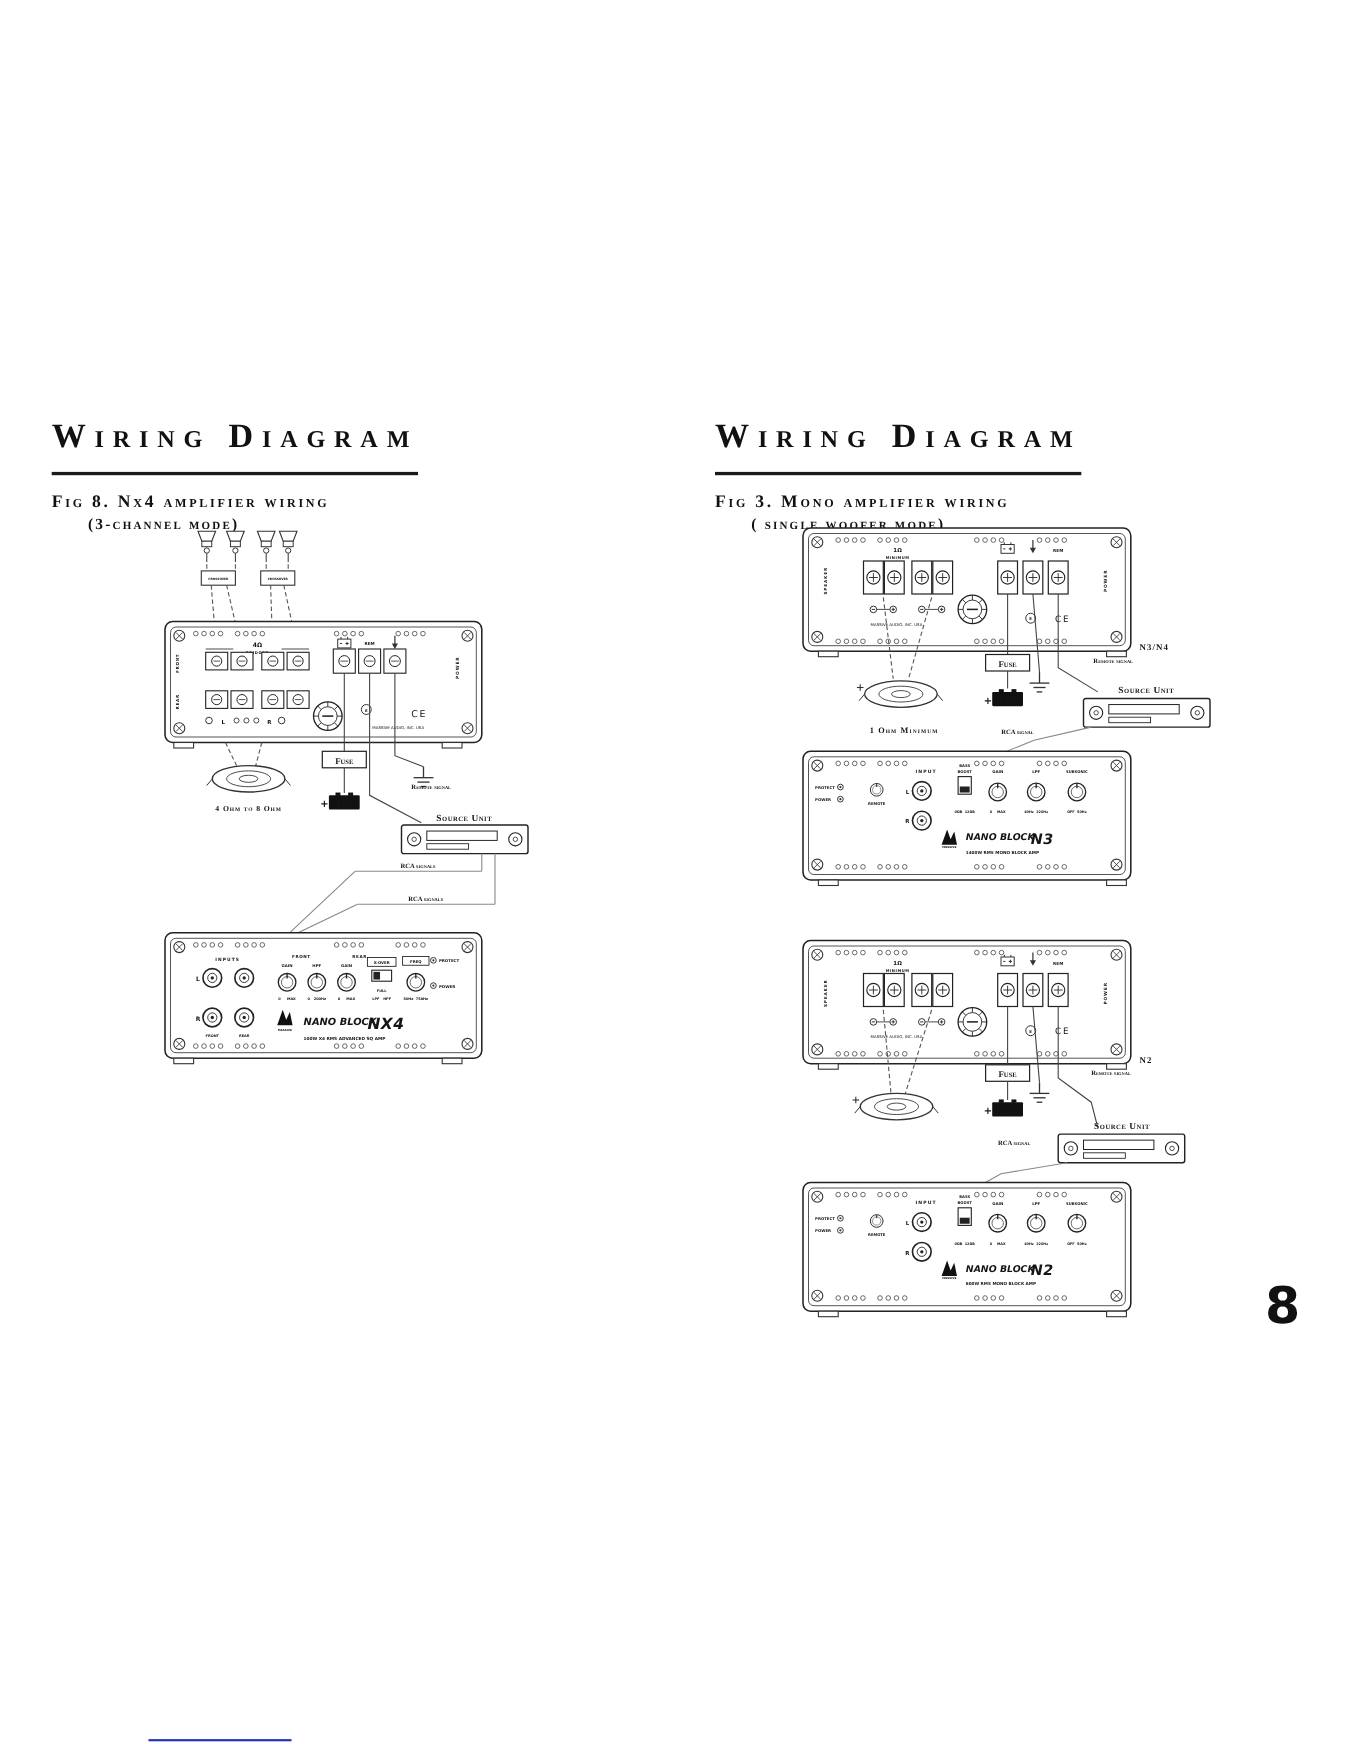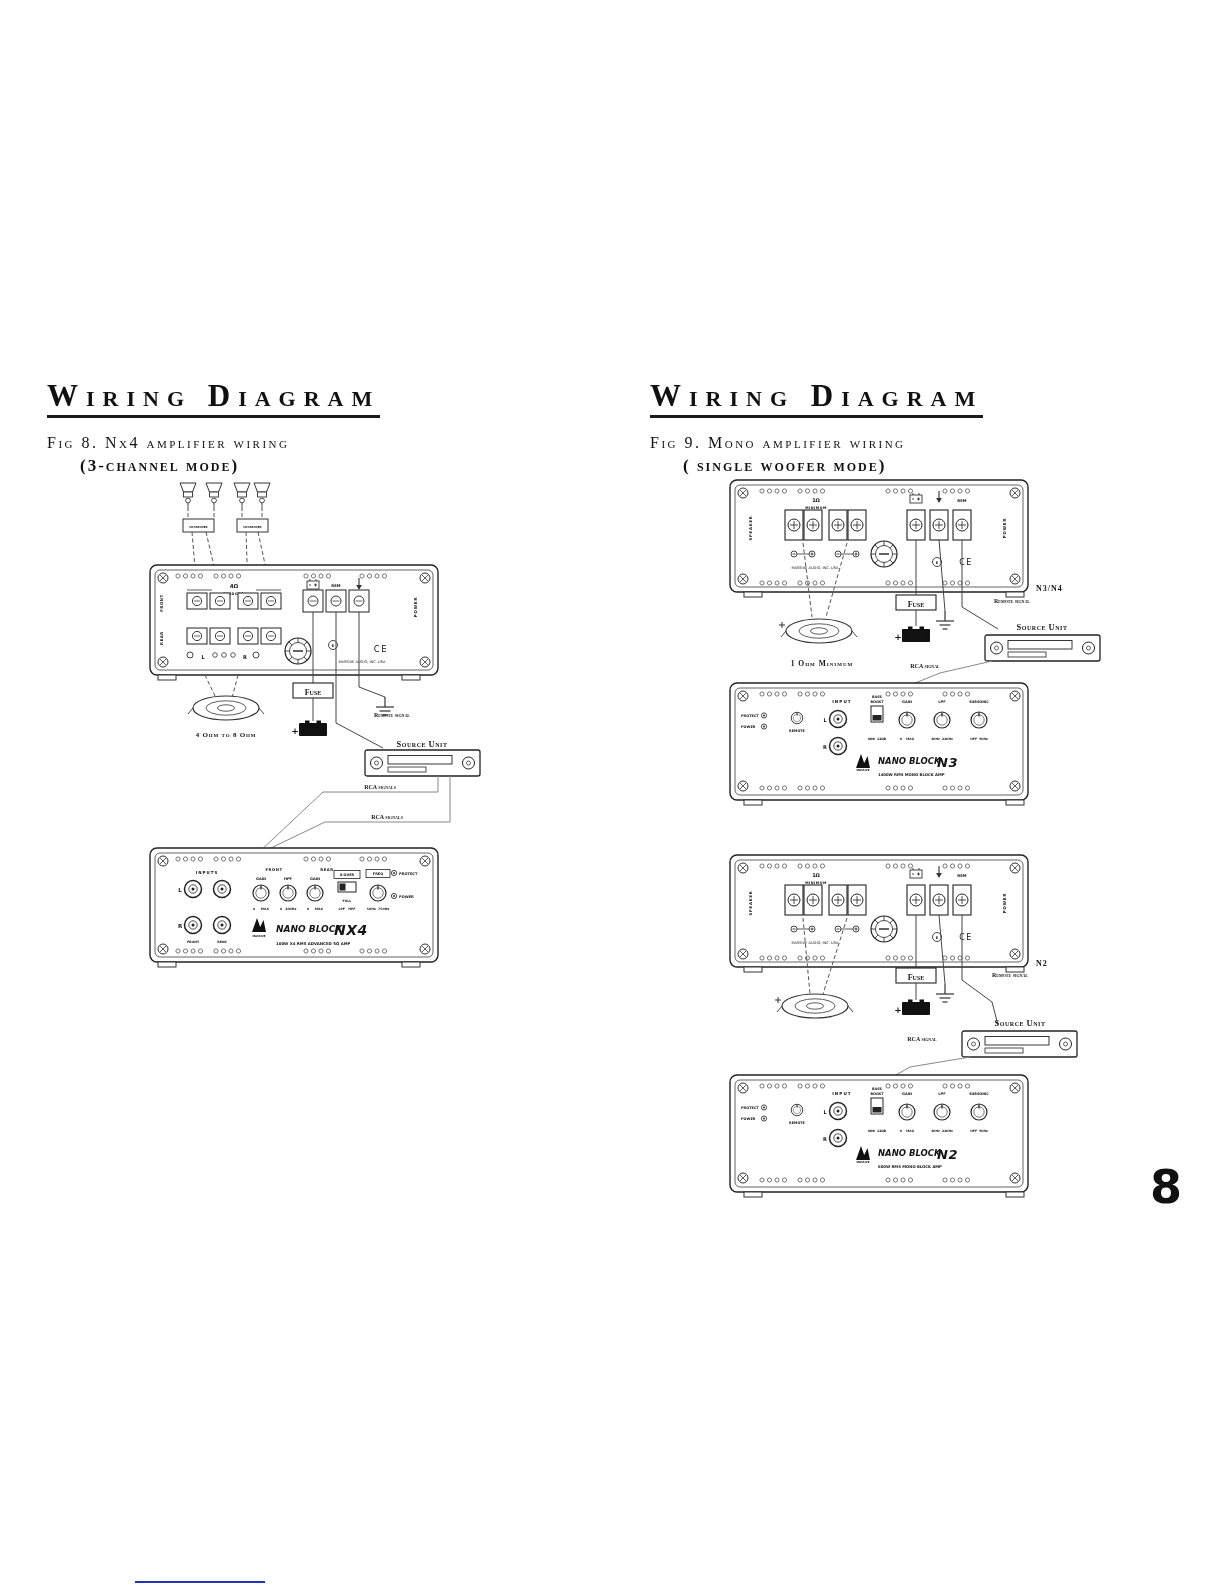--- a/index.html
+++ b/index.html
@@ -1,22 +1,22 @@
 <!DOCTYPE html>
 <html><head>
 <meta charset="utf-8">
 <style>
   *{margin:0;padding:0;box-sizing:border-box}
   html,body{width:1225px;height:1585px;background:#fff;position:relative;overflow:hidden;
     font-family:"Liberation Serif",serif;color:#111}
   .col{position:absolute}
   .heading{font-variant:small-caps;font-weight:600;font-size:31px;letter-spacing:8px;
-    border-bottom:3px solid #1a1a1a;padding-bottom:2px;display:inline-block;line-height:1.05}
-  .figtitle{font-variant:small-caps;font-weight:400;font-size:16px;letter-spacing:2.5px;margin-top:16px}
-  .figsub{font-variant:small-caps;font-weight:600;font-size:17px;letter-spacing:2px;margin-top:4px;margin-left:33px}
+    border-bottom:3px solid #1a1a1a;padding-bottom:16px;display:inline-block;line-height:1.05}
+  .figtitle{font-variant:small-caps;font-weight:700;font-size:16px;letter-spacing:2.5px;margin-top:16px}
+  .figsub{font-variant:small-caps;font-weight:600;font-size:14px;letter-spacing:2px;margin-top:4px;margin-left:33px}
   .pagenum{position:absolute;left:1150px;top:1160px;font-family:"DejaVu Sans",sans-serif;
     font-weight:bold;font-size:46px}
   .footline{position:absolute;left:135px;top:1581px;width:130px;height:2px;background:#2233bb}
   svg.diagram{position:absolute;overflow:visible}
   svg text{font-family:"DejaVu Sans",sans-serif;font-weight:bold;fill:#151515}
   svg text.sc{font-family:"Liberation Serif",serif;font-variant:small-caps;font-weight:700}
   svg text.n{font-weight:normal}
   svg text.bi{font-style:italic}
   .dash{stroke-dasharray:4 2.5}
 </style>
@@ -152,21 +152,21 @@
 </defs>
 </svg>
 
 <div class="col" style="left:47px;top:380px">
   <div class="heading">Wiring Diagram</div>
   <div class="figtitle">Fig 8. Nx4 amplifier wiring</div>
   <div class="figsub">(3-channel mode)</div>
 </div>
 <div class="col" style="left:650px;top:380px">
   <div class="heading">Wiring Diagram</div>
-  <div class="figtitle">Fig 9. Mono amplifier wiring</div>
+  <div class="figtitle">Fig 3. Mono amplifier wiring</div>
   <div class="figsub">( single woofer mode)</div>
 </div>
 
 <svg class="diagram" style="left:40px;top:455px" width="500" height="560" viewBox="0 0 500 560">
 
   <g>
     <use href="#spk" x="148" y="44"></use>
     <use href="#spk" x="174" y="44"></use>
     <use href="#spk" x="202" y="44"></use>
     <use href="#spk" x="222" y="44"></use>

